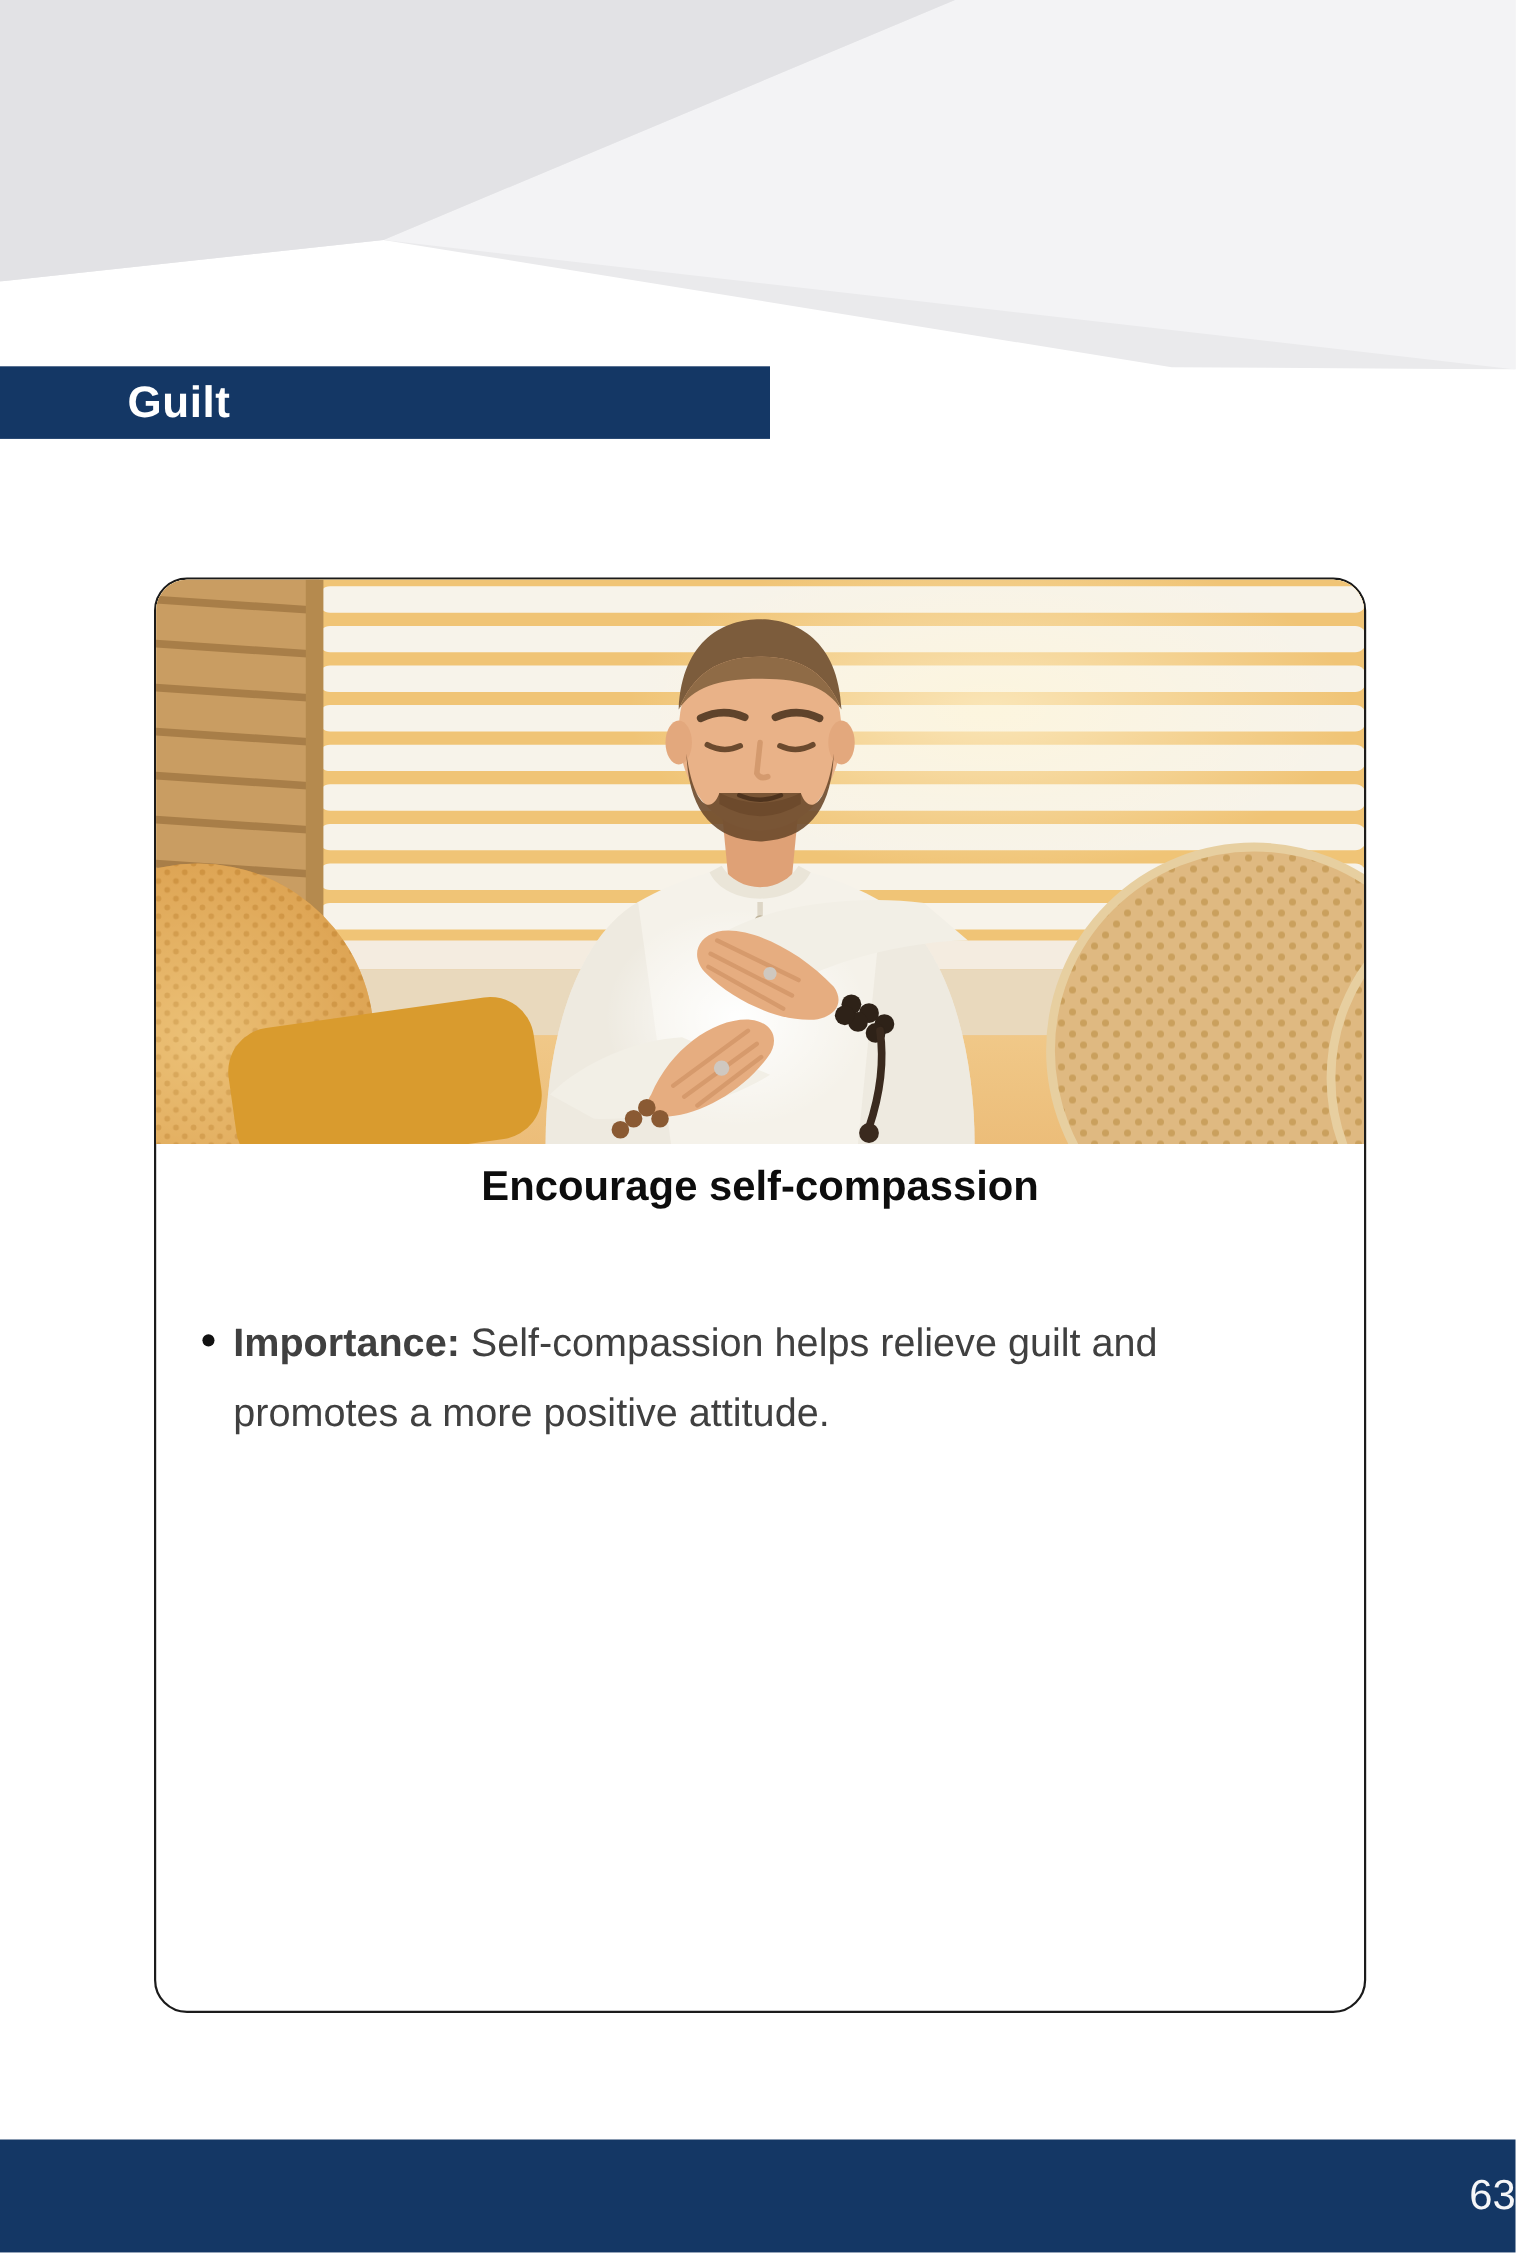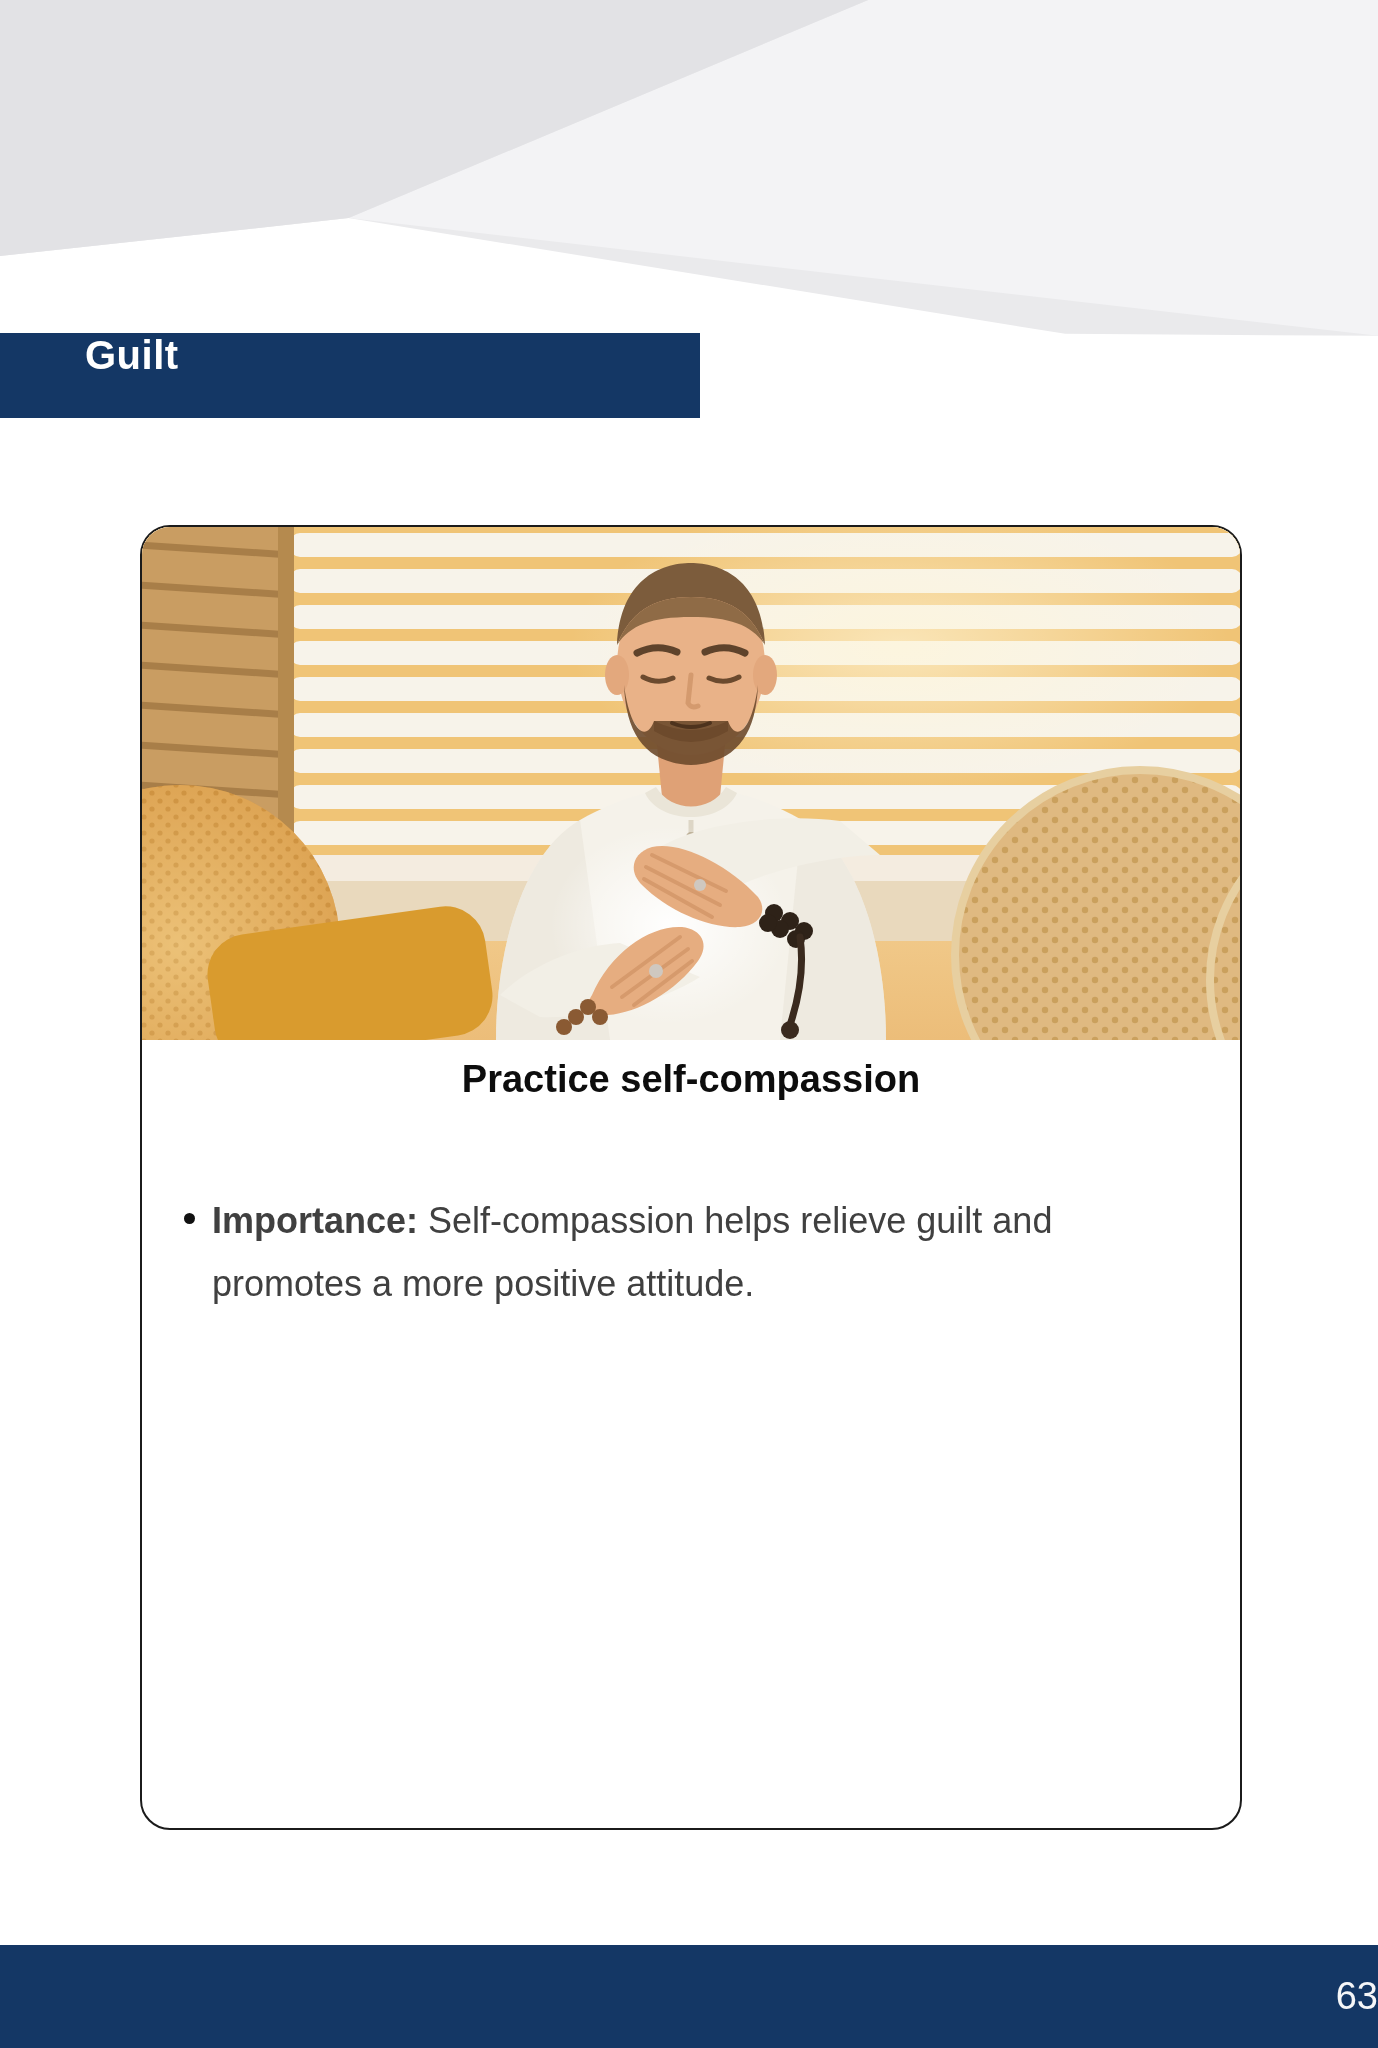--- a/index.html
+++ b/index.html
@@ -17,23 +17,23 @@
   .poly-right{
     background:#f3f3f5;
     clip-path:polygon(63% 0,100% 0,100% 16.4%,25.3% 10.65%);
   }
   .poly-left{
     background:#e2e2e5;
     clip-path:polygon(0 0,63% 0,25.3% 10.65%,0 12.5%);
   }
   
   .section-bar{
-    position:absolute;left:0;top:333px;width:700px;height:85px;
-    background:#143765;display:flex;
-    box-sizing:border-box;padding-left:85px;
+    position:absolute;left:0;top:333px;width:700px;height:66px;
+    background:#143765;display:flex;align-items:center;
+    box-sizing:border-box;padding-left:116px;
   }
   .section-bar .label{
     color:#ffffff;font-size:40px;font-weight:bold;letter-spacing:.5px;
   }
   
   .card{
     position:absolute;left:140px;top:525px;width:1102px;height:1305px;
     background:#ffffff;border:2px solid #1b1b1b;border-radius:30px;
     box-sizing:border-box;overflow:hidden;
   }
@@ -237,21 +237,21 @@
             <circle cx="460" cy="492" r="8"></circle>
               <circle cx="424" cy="502" r="8"></circle>
           </g>
 
           <path d="M660,412 C664,440 660,470 650,500" stroke="#3a2a1e" stroke-width="7" fill="none" stroke-linecap="round"></path>
           <circle cx="650" cy="505" r="9" fill="#3a2a1e"></circle>
         </g>
       </svg>
     </div>
 
-    <div class="card-title">Practice self-compassion</div>
+    <div class="card-title">Encourage self-compassion</div>
 
     <div class="bullet bullet-1">
       <span class="dot"></span>
       <span class="lead">Importance:</span>
       <span>Self-compassion helps relieve guilt and promotes a more positive attitude.</span>
     </div>
 
 
   </div>
 

